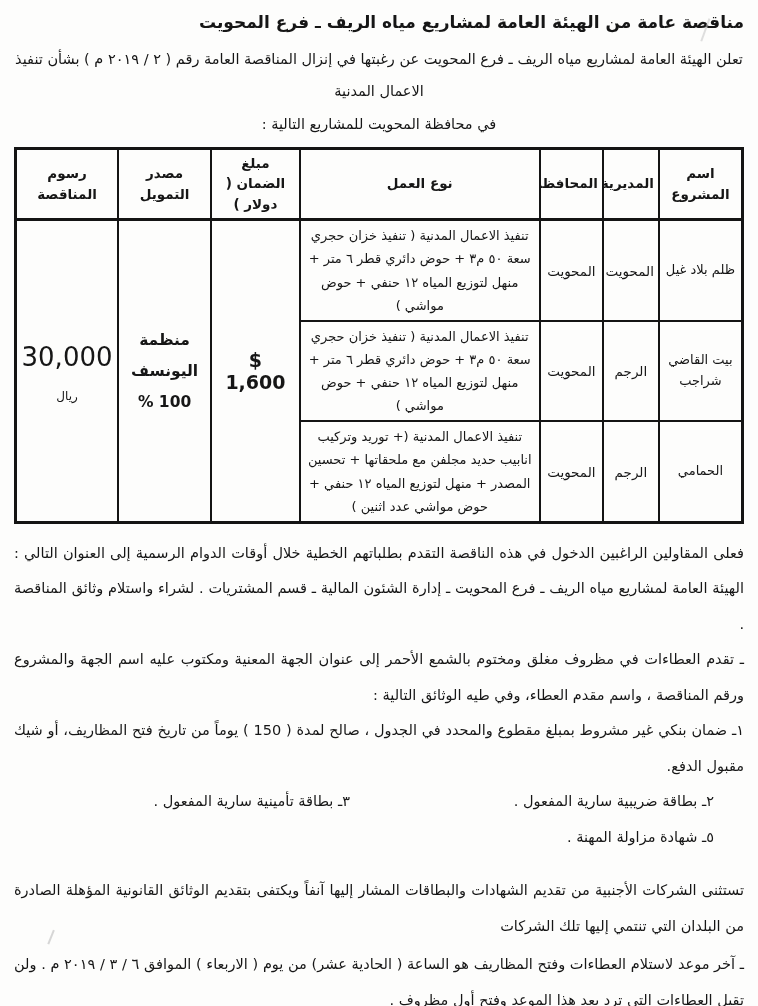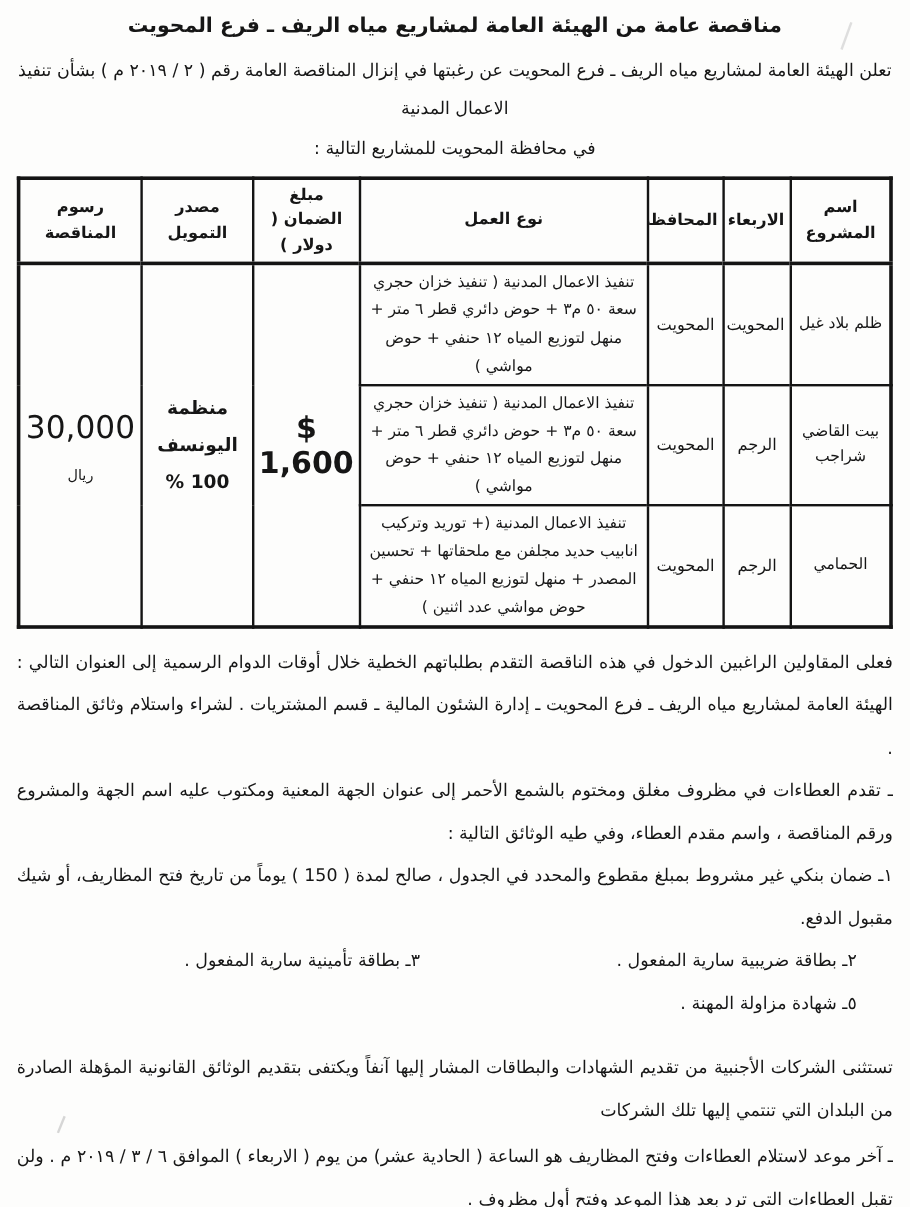--- a/index.html
+++ b/index.html
@@ -37,21 +37,20 @@
     top: 930px;
     left: 50px;
     width: 2px;
     height: 15px;
     border-left: 2px solid #bdbdbd;
     transform: rotate(22deg);
     opacity: 0.6;
   }
   .title {
     margin: 4px 0 8px 0;
-    text-align: center;
     font-size: 17px;
     font-weight: bold;
     line-height: 1.45;
   }
   .intro {
     margin: 0 0 6px 0;
     text-align: center;
     font-size: 14.5px;
     line-height: 2.25;
   }
@@ -72,21 +71,21 @@
   table.tender thead th {
     font-size: 13.5px;
     font-weight: bold;
     line-height: 1.55;
     height: 44px;
     border-bottom: 3px solid #141414;
   }
   td.project-cell { font-size: 13px; line-height: 1.6; }
   td.small-cell   { font-size: 13.5px; }
   td.work-cell    { font-size: 13px; line-height: 1.78; padding: 6px 8px; }
-  td.guarantee-cell { font-size: 25px; font-weight: bold; }
+  td.guarantee-cell { font-size: 19px; font-weight: bold; }
   td.funding-cell   { font-size: 15.5px; font-weight: bold; line-height: 2.0; }
   td.fees-cell      { font-weight: normal; }
   .fees-amount   { font-size: 26px; line-height: 1.5; }
   .fees-currency { font-size: 12px; line-height: 1.5; margin-top: 10px; }
   .ltr { direction: ltr; unicode-bidi: isolate; }
 
   .para {
     margin: 0;
     font-size: 14.5px;
     line-height: 2.45;
@@ -121,21 +120,21 @@
       <col style="width:7.7%">
       <col style="width:8.7%">
       <col style="width:33.0%">
       <col style="width:12.2%">
       <col style="width:12.8%">
       <col style="width:14.1%">
     </colgroup>
     <thead>
       <tr>
         <th>اسم المشروع</th>
-        <th>الاربعاء</th>
+        <th>المديرية</th>
         <th>المحافظة</th>
         <th>نوع العمل</th>
         <th>مبلغ الضمان ( دولار )</th>
         <th>مصدر التمويل</th>
         <th>رسوم المناقصة</th>
       </tr>
     </thead>
     <tbody>
       <tr>
         <td class="project-cell">ظلم بلاد غيل</td>

